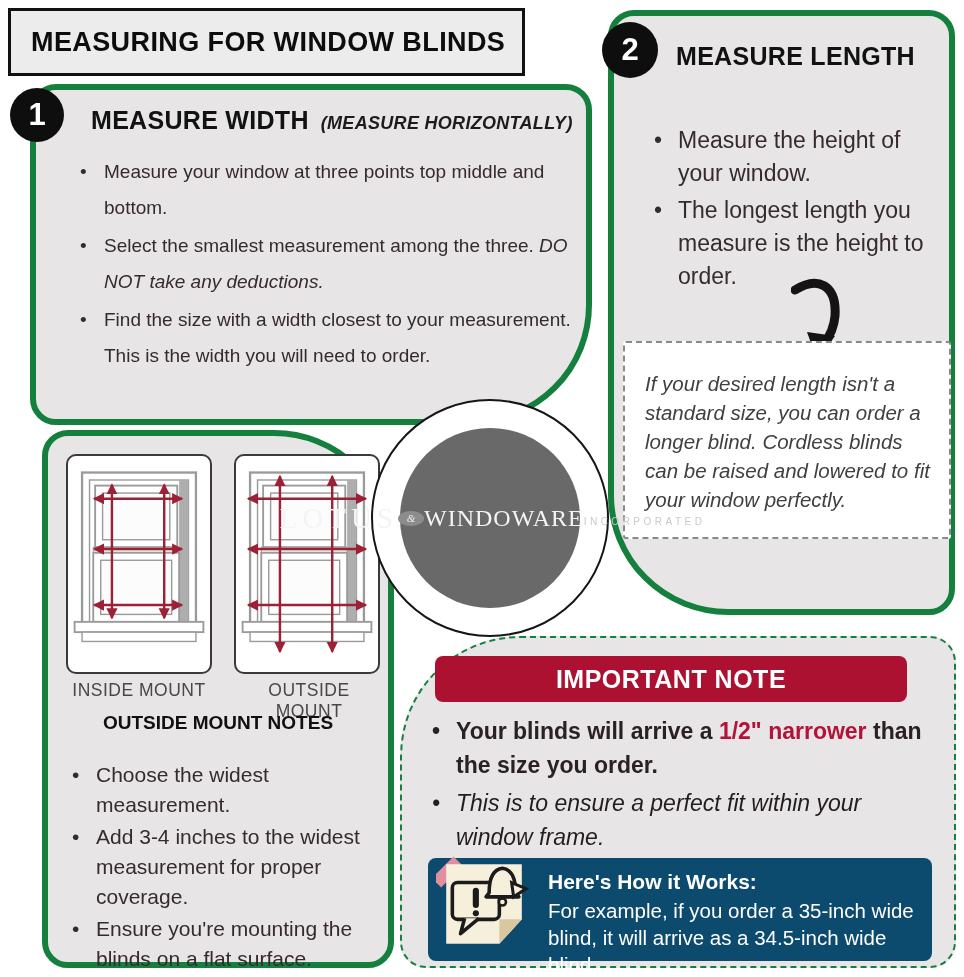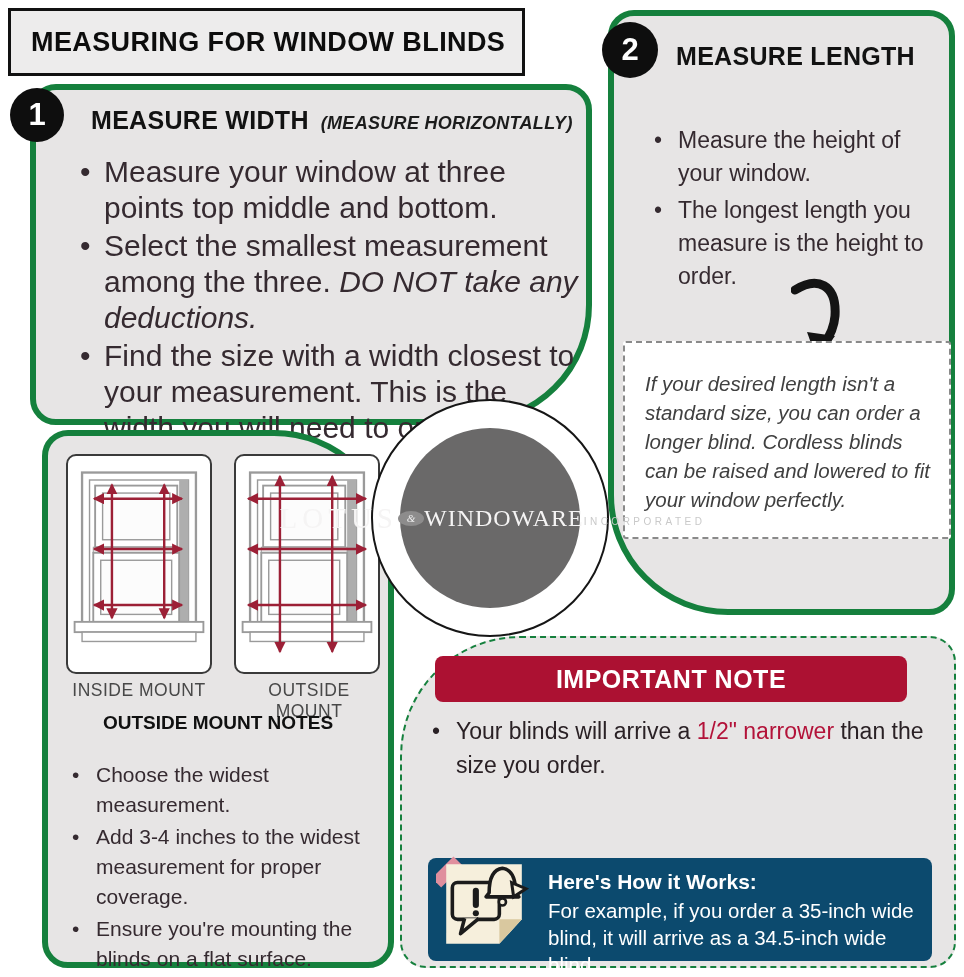--- a/index.html
+++ b/index.html
@@ -25,21 +25,21 @@
   .c2{left:602px;top:22px;width:56px;height:56px;}
   
   .blist{list-style:none;margin:0;padding:0;position:absolute;}
   .blist li{position:relative;padding-left:26px;margin:0 0 2px 0;}
   .blist li::before{content:"\2022";position:absolute;left:2px;top:0;}
   
   .panel-width{left:30px;top:84px;width:562px;height:341px;border-radius:26px 26px 120px 26px;z-index:1;}
   .p-head{position:absolute;margin:0;font-size:25px;font-weight:bold;color:#121212;letter-spacing:.3px;}
   .p1-head{left:55px;top:16px;}
   .head-sub{font-size:18px;font-style:italic;margin-left:12px;color:#1c1c1c;}
-  .p1-list{left:42px;top:64px;width:500px;font-size:30px;line-height:36px;}
+  .p1-list{left:42px;top:64px;width:500px;font-size:19px;line-height:36px;}
   
   .panel-length{left:608px;top:10px;width:347px;height:605px;border-radius:26px 26px 26px 120px;z-index:1;}
   .p2-head{left:62px;top:26px;}
   .p2-list{left:38px;top:108px;width:288px;font-size:23px;line-height:33px;}
   .p2-list li{margin-bottom:4px;}
   .curved-arrow{position:absolute;left:177px;top:258px;width:58px;height:90px;}
   .note-dashed{
     position:absolute;left:9px;top:325px;width:328px;height:198px;box-sizing:border-box;
     background:#ffffff;border:2px dashed #8a8a8a;border-radius:3px;padding:26px 18px 0 20px;
     font-size:20.5px;font-style:italic;line-height:29px;color:#404040;
@@ -76,21 +76,21 @@
   .lbl-outside{left:186px;width:150px;}
   .p3-title{position:absolute;left:0;top:276px;width:100%;margin:0;text-align:center;font-size:19px;font-weight:bold;color:#101010;}
   .p3-list{left:22px;top:324px;width:312px;font-size:21px;line-height:30px;}
   
   .panel-important{left:400px;top:636px;width:556px;height:332px;border-radius:120px 26px 26px 26px;border-style:dashed;border-width:2.5px;z-index:1;}
   .imp-banner{
     position:absolute;left:33px;top:18px;width:472px;height:46px;background:#ac1132;border-radius:8px;
     color:#ffffff;font-size:25px;font-weight:bold;letter-spacing:.5px;display:flex;align-items:center;justify-content:center;
   }
   .imp-list{left:28px;top:76px;width:512px;font-size:23px;line-height:34px;}
-  .imp-list li.b1{font-weight:normal;color:#2a2125;}
+  .imp-list li.b1{font-weight:bold;color:#2a2125;}
   .imp-list li.b1 .hl{color:#b31239;}
   .imp-list li.b2{font-style:italic;margin-top:4px;color:#231c20;}
   .how-box{position:absolute;left:26px;top:220px;width:504px;height:103px;background:#0c4a6e;border-radius:8px;}
   .how-icon{position:absolute;left:8px;top:-7px;width:94px;height:104px;}
   .how-text{position:absolute;left:120px;top:12px;width:378px;color:#ffffff;}
   .how-title{font-size:21px;font-weight:bold;margin-bottom:3px;}
   .how-body{font-size:20.5px;line-height:27px;}
   em{font-style:italic;}
 </style>
 </head>
@@ -194,20 +194,21 @@
       <li>Choose the widest measurement.</li>
       <li>Add 3-4 inches to the widest measurement for proper coverage.</li>
       <li>Ensure you're mounting the blinds on a flat surface.</li>
     </ul>
   </section>
 
   <section class="panel panel-important">
     <div class="imp-banner">IMPORTANT NOTE</div>
     <ul class="blist imp-list">
       <li class="b1"><span>Your blinds will arrive a </span><span class="hl">1/2" narrower</span><span> than the size you order.</span></li>
+      <li class="b2">This is to ensure a perfect fit within your window frame.</li>
     </ul>
     <div class="how-box">
       <svg class="how-icon" viewBox="0 0 92 100" aria-hidden="true">
         <rect x="-4" y="14" width="30" height="13" fill="#e08f9e" transform="rotate(-45 10 20)"></rect>
         <path d="M10,12 H84 V66 L62,90 H10 Z" fill="#f6efdc"></path>
         <path d="M84,66 L62,90 L62,66 Z" fill="#d9c89f"></path>
         <rect x="16" y="30" width="46" height="36" rx="5" fill="#f6efdc" stroke="#1b1b1b" stroke-width="3.5"></rect>
         <path d="M28,65 L24,80 L42,65" fill="#f6efdc" stroke="#1b1b1b" stroke-width="3.5" stroke-linejoin="round"></path>
         <line x1="39" y1="38" x2="39" y2="52" stroke="#1b1b1b" stroke-width="6" stroke-linecap="round"></line>
         <circle cx="39" cy="60" r="3" fill="#1b1b1b"></circle>

